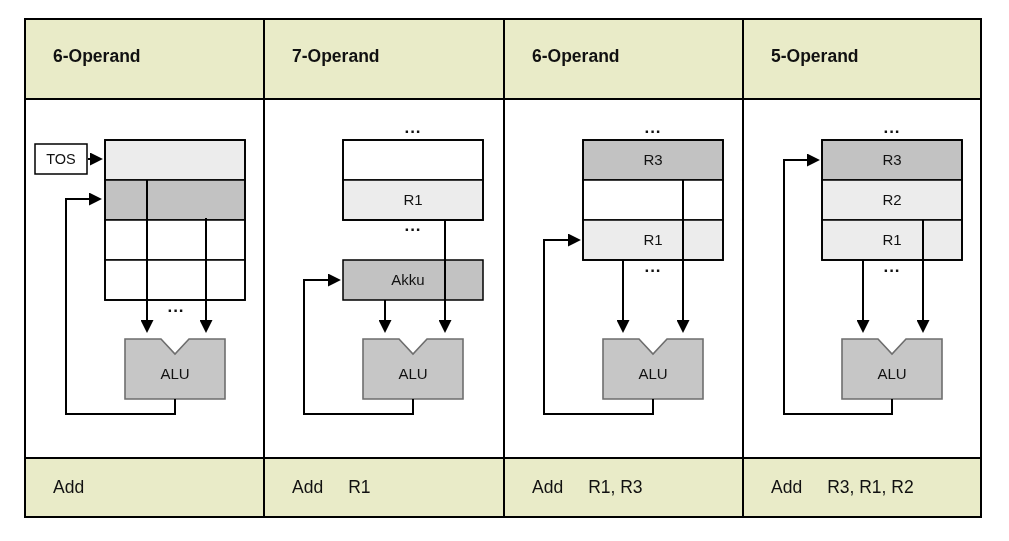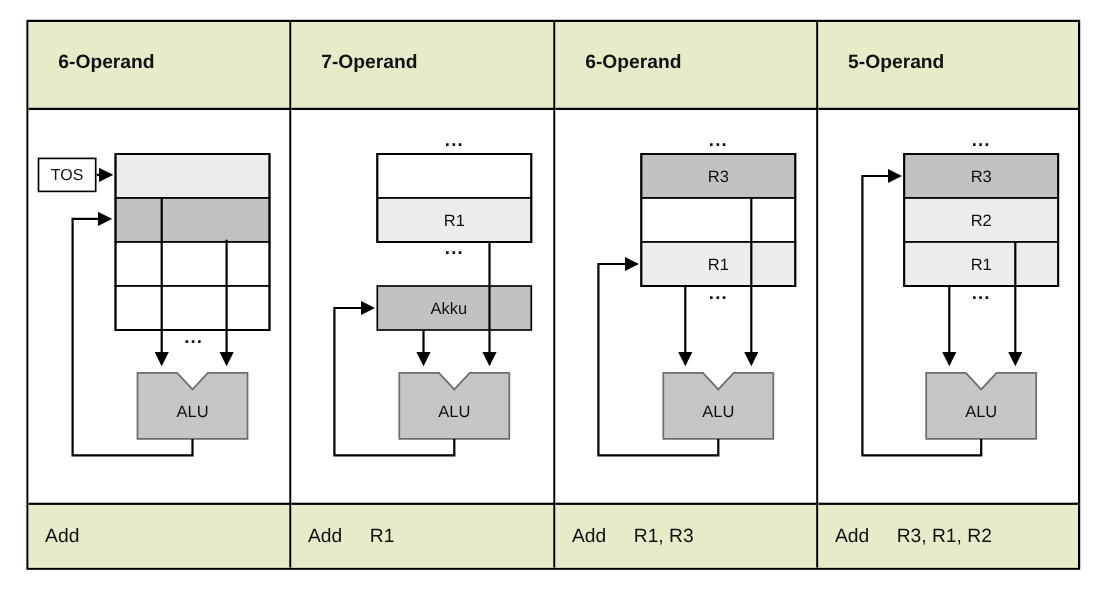--- a/index.html
+++ b/index.html
@@ -12,21 +12,21 @@
            display:grid; grid-template-columns:239px 240px 239px 1fr; grid-template-rows:80px 359px 1fr; }
   .cell { border-right:2px solid var(--table-border); }
   .cell.last { border-right:none; }
   .hdr { background:var(--header-bg); border-bottom:2px solid var(--table-border);
          font-weight:bold; font-size:17.5px; line-height:28px; color:#111;
          padding:22px 0 0 27px; }
   .hdr span { display:block; }
   .diagram { position:relative; border-bottom:2px solid var(--table-border); background:#fff; }
   .diagram svg { position:absolute; left:0; top:0; }
   .instr { background:var(--header-bg); display:flex; align-items:center;
-           padding-left:15px; font-size:17.5px; color:#111; }
+           padding-left:27px; font-size:17.5px; color:#111; }
   .instr .args { margin-left:25px; }
   
   .box { stroke:#000; stroke-width:1.5; }
   .outline { fill:none; stroke:#000; stroke-width:1.8; }
   .f-light { fill:var(--row-light); }
   .f-dark  { fill:var(--row-dark); }
   .f-white { fill:var(--row-white); }
   .alu-shape { fill:var(--alu-fill); stroke:var(--alu-stroke); stroke-width:1.6; }
   .wire { fill:none; stroke:var(--line); stroke-width:2; }
   .lbl { font-family:"Liberation Sans", sans-serif; font-size:15px; fill:#111; text-anchor:middle; }

